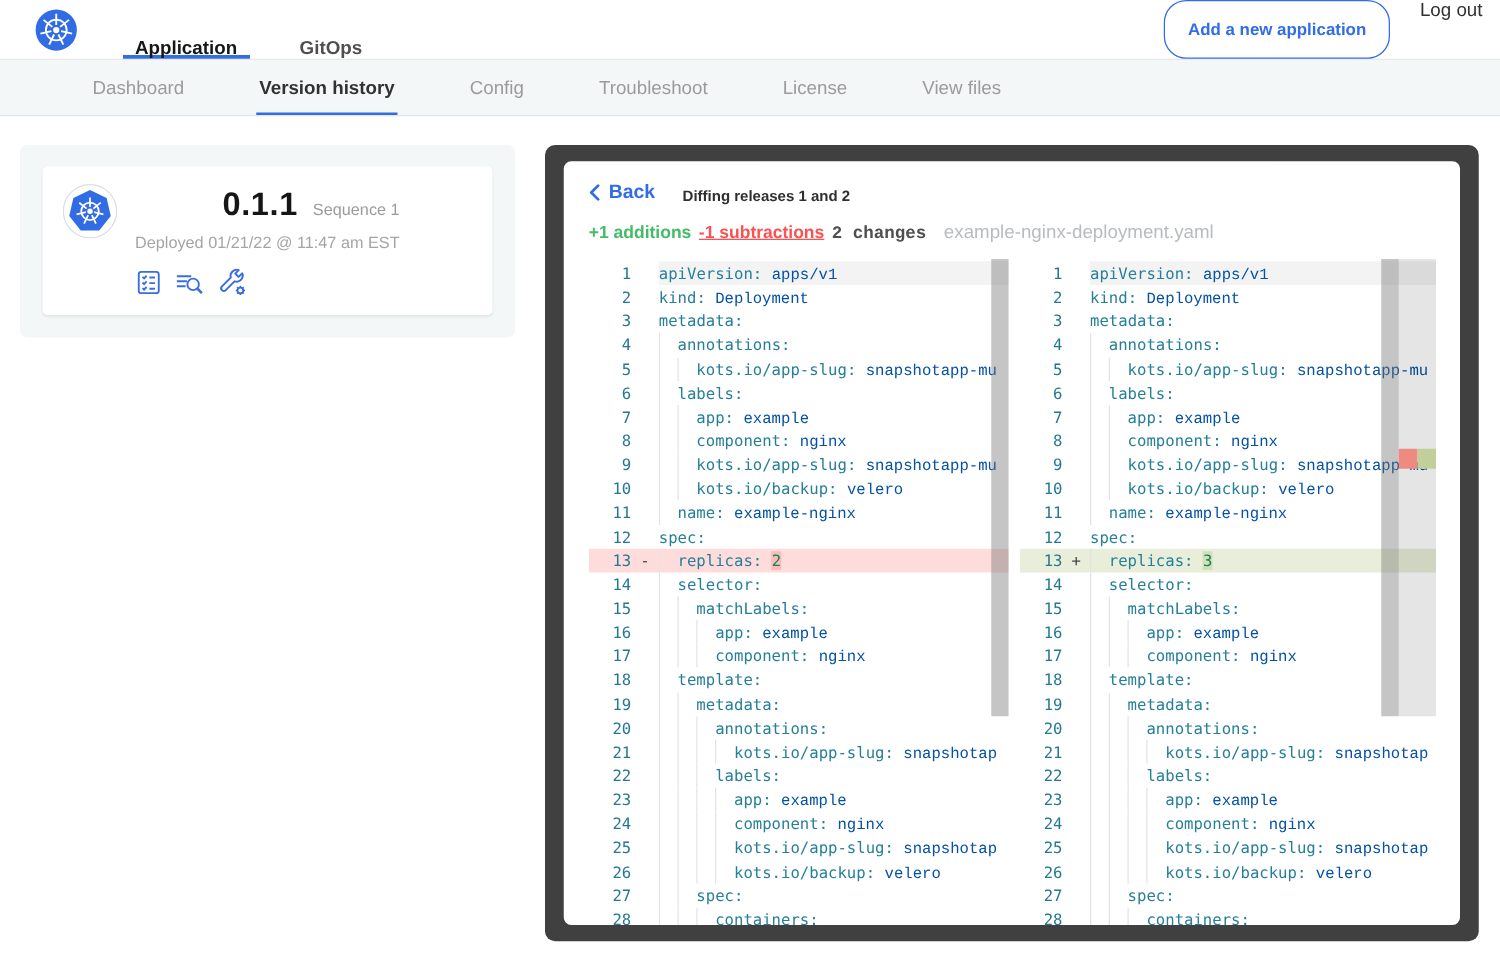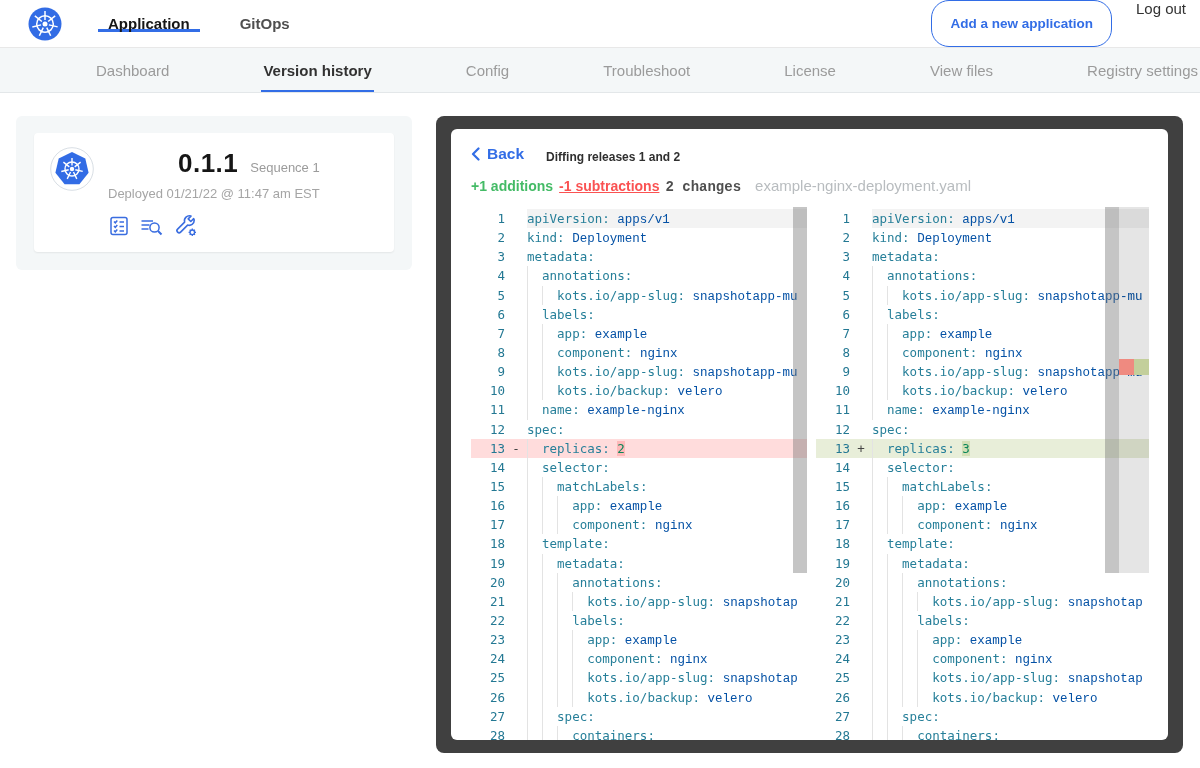--- a/index.html
+++ b/index.html
@@ -11,33 +11,33 @@
     --card-bg:#f4f7f8;
   }
   *{box-sizing:border-box;margin:0;padding:0;}
   html,body{width:1200px;height:768px;overflow:hidden;background:#fff;
     font-family:"Liberation Sans",sans-serif;color:var(--dark);}
 
   
   .topnav{height:48px;display:flex;align-items:stretch;border-bottom:1px solid #e8e8e8;
     padding:0 14px 0 28px;background:#fff;}
   .brand{display:flex;align-items:center;margin-right:36px;}
-  .topnav-tabs{display:flex;align-items:center;gap:30px;}
+  .topnav-tabs{display:flex;align-items:flex-end;gap:30px;}
   .topnav-tab{display:flex;align-items:center;padding:0 10px;font-size:15px;font-weight:600;
     color:#4f4f4f;cursor:pointer;}
   .topnav-tab.active{color:#161616;box-shadow:inset 0 -3px 0 var(--accent);}
   .topnav-right{margin-left:auto;display:flex;gap:24px;}
   .add-app-btn{border:1px solid var(--accent);color:var(--accent);font-weight:700;
     font-size:13.5px;padding:8px 18px;border-radius:18px;background:#fff;cursor:pointer;
     font-family:"Liberation Sans",sans-serif;}
   .logout{font-size:15px;font-weight:500;color:#323232;cursor:pointer;}
 
   
   .subnav{height:45px;background:var(--card-bg);border-bottom:1px solid #e3e7e9;
-    display:flex;align-items:stretch;gap:56px;padding-left:94px;justify-content:space-between;}
+    display:flex;align-items:stretch;gap:56px;padding-left:72px;}
   .subnav-item{display:flex;align-items:center;font-size:15px;color:var(--gray);
     cursor:pointer;padding:0 2px;}
   .subnav-item.active{color:var(--dark);font-weight:600;box-shadow:inset 0 -2px 0 var(--accent);}
 
   
   .main{display:flex;gap:24px;padding:23px 17px 0 16px;align-items:flex-start;}
 
   
   .dep-card{width:396px;flex:none;background:var(--card-bg);border-radius:6px;padding:17px 18px 18px;}
   .dep-title{font-size:16px;font-weight:700;color:#2f3437;margin-bottom:14px;}
@@ -123,21 +123,20 @@
   </div>
 </div>
 
 <div class="subnav">
     <div class="subnav-item">Dashboard</div>
     <div class="subnav-item active">Version history</div>
     <div class="subnav-item">Config</div>
     <div class="subnav-item">Troubleshoot</div>
     <div class="subnav-item">License</div>
     <div class="subnav-item">View files</div>
-    <div class="subnav-item">Registry settings</div>
   </div>
 
 <div class="main">
 
   <div class="dep-card">
     <div class="dep-inner">
       <svg width="44" height="44" viewBox="0 0 44 44">
         <circle cx="22" cy="22" r="21.3" fill="#fff" stroke="#d8dee4" stroke-width="1"></circle>
         <polygon points="22,5 35.3,11.4 38.6,25.8 29.4,37.3 14.6,37.3 5.4,25.8 8.7,11.4" fill="#326ce5"></polygon>
         <circle cx="22" cy="22" r="7" fill="none" stroke="#fff" stroke-width="1.4"></circle>

